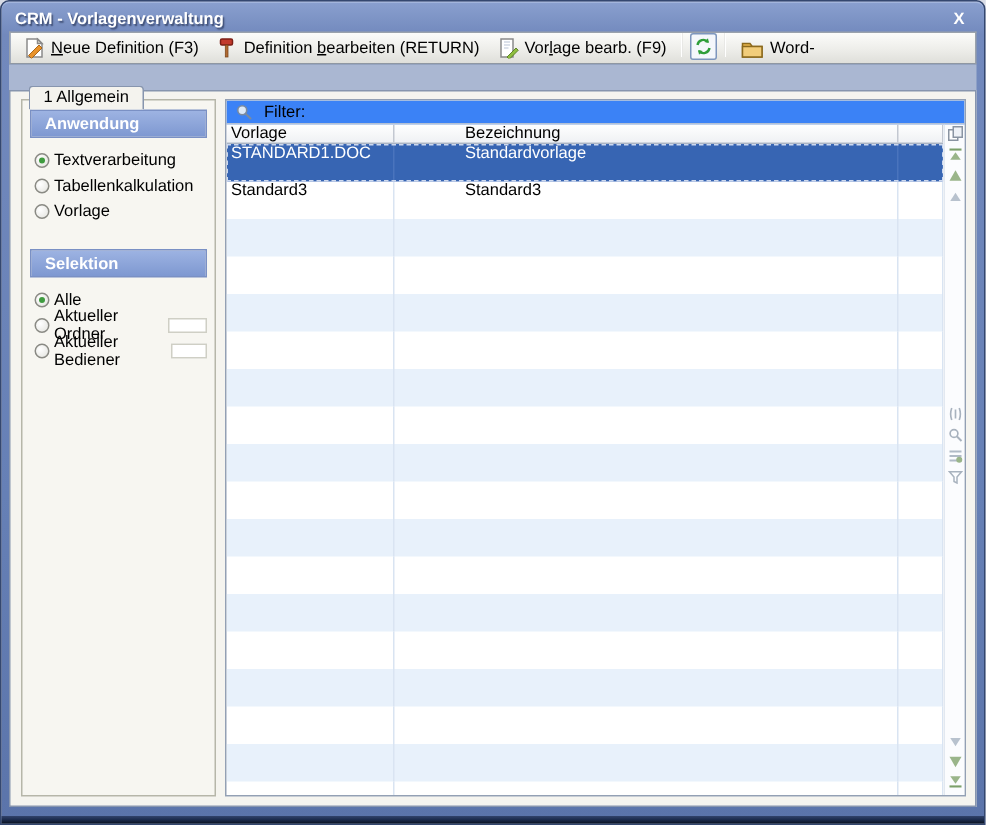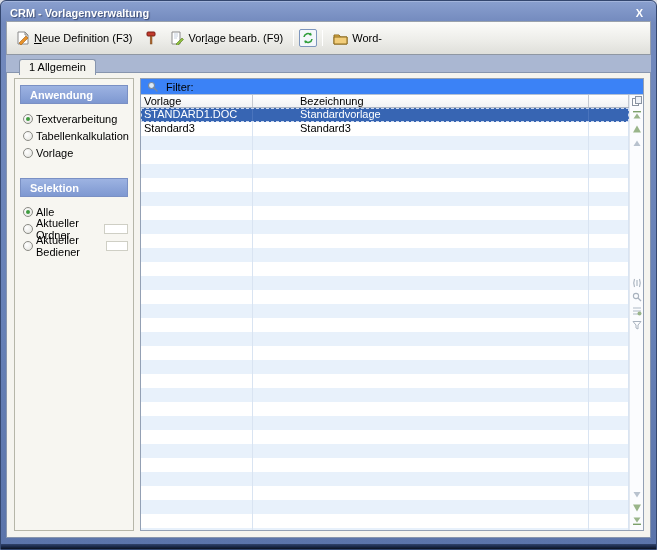--- a/index.html
+++ b/index.html
@@ -15,41 +15,41 @@
 
   .titlebar { height:21px; display:flex; align-items:center; padding:2px 10px 0 9px;
               color:#fff; font-weight:bold; }
   .titlebar .title { flex:1; text-shadow:1px 1px 1px rgba(20,30,60,.6); }
   .close-btn { color:#fff; font-weight:bold; font-size:11px; cursor:default; padding:0 3px; }
 
   .client { position:absolute; left:5px; right:5px; top:20px; bottom:11px;
             display:flex; flex-direction:column; }
 
   
-  .toolbar { height:34px; background:linear-gradient(180deg,#fcfcfa 0,#ededе9 60%,#e0e0db 100%);
+  .toolbar { height:22px; background:linear-gradient(180deg,#fcfcfa 0,#ededе9 60%,#e0e0db 100%);
              background:linear-gradient(180deg,#fcfcfa 0,#ecece8 60%,#dfdfda 100%);
              border:1px solid #9aa2ac; border-bottom:1px solid #8f97a2;
-             display:flex; align-items:center; padding:0 4px; gap:2px; }
+             display:flex; padding:0 4px; gap:2px; }
   .tbtn { display:flex; align-items:center; gap:4px; padding:2px 5px; white-space:nowrap; }
   .tbtn u, .tbtn .key { text-decoration:underline; }
   .tsep { width:1px; height:16px; background:#b0b0a8; border-right:1px solid #fff; margin:0 3px; }
   .sqbtn { width:18px; height:18px; border:1px solid #7d96bd; background:#f4f7fb;
            display:flex; align-items:center; justify-content:center; border-radius:2px; }
 
   
   .tabstrip { height:17px; background:#aab7d2; display:flex; align-items:flex-end; padding-left:13px; }
   .tab { background:#f4f3ee; border:1px solid #8795ae; border-bottom:none;
-         border-radius:3px 3px 0 0; padding:1px 9px 2px 9px; position:relative; top:3px; }
+         border-radius:3px 3px 0 0; padding:1px 9px 2px 9px; position:relative; top:13px; }
 
   
   .content { flex:1; background:#f5f4ef; border:1px solid #8795ae; display:flex;
              padding:5px 6px 6px 7px; gap:6px; overflow:hidden; }
 
   
-  .sidebar { width:120px; background:#f7f6f1; border:1px solid #b6b6a9; padding:6px 5px; }
+  .sidebar { width:130px; background:#f7f6f1; border:1px solid #b6b6a9; padding:6px 5px; }
   .group-header { height:19px; margin:0 0 9px 0;
                   background:linear-gradient(180deg,#9db3e2 0,#7e98d1 100%);
                   border:1px solid #7a90c4; color:#fff; font-weight:bold;
                   display:flex; align-items:center; padding-left:9px; }
   .group-header.second { margin-top:19px; }
   .radio-row { display:flex; align-items:center; gap:3px; margin:0 0 5px 3px; height:12px; }
   .radio { width:10px; height:10px; border-radius:50%; border:1px solid #8a8a84;
            background:radial-gradient(circle at 35% 35%, #ffffff 0, #e8e8e4 80%);
            position:relative; flex:none; }
   .radio.on::after { content:""; position:absolute; left:2px; top:2px; width:4px; height:4px;
@@ -60,21 +60,21 @@
   .grid { flex:1; border:1px solid #93a0b4; background:#fff; display:flex; flex-direction:column; overflow:hidden; }
   .filterbar { height:16px; background:#3b82f6; border-bottom:1px solid #b4c1d4;
                display:flex; align-items:center; gap:8px; padding-left:6px; }
   .grid-main { flex:1; display:flex; overflow:hidden; }
   .grid-cols { flex:1; display:flex; flex-direction:column; overflow:hidden; }
   .hdr-row { height:13px; display:flex; background:linear-gradient(180deg,#ffffff 0,#eff1f4 100%);
              border-bottom:1px solid #a9b3c3;justify-content:space-between; }
   .hdr-cell { border-right:1px solid #c3c8d1; padding:0 3px; line-height:12px; overflow:hidden; white-space:nowrap; }
   .c1 { width:112px; flex:none; } .c2 { width:292px; flex:none;margin-left:44px; } .c3 { flex:1; }
   .grid-body { flex:1; overflow:hidden; }
-  .grid-row { height:14px; display:flex; line-height:13px; }
+  .grid-row { height:25px; display:flex; line-height:13px; }
   .grid-row.stripe { background:#e8f1fb; }
   .grid-row .cell { border-right:1px solid #d9e4f2; padding:0 3px; overflow:hidden; white-space:nowrap; }
   .grid-row.selected { background:#3765b3; color:#fff; outline:1px dashed #cdd9ef; outline-offset:-1px; }
   .grid-row.selected .cell { border-right-color:#4a74bd; }
 
   
   .strip { width:14px; flex:none; background:#fbfcfe; border-left:1px solid #e2e8f0;
            position:relative; display:flex; flex-direction:column; align-items:center; }
   .strip .ico { width:10px; height:10px; flex:none; display:block; }
   .strip .top-group { margin-top:1px; display:flex; flex-direction:column; gap:4px; align-items:center; }
@@ -100,20 +100,21 @@
           <path d="M9 1 l3 3 h-3 z" fill="#e8e4d8" stroke="#8a8a8a"></path>
           <path d="M3 12 L10 5 L12 7 L5 14 Z" fill="#e8922a" stroke="#a05c10" stroke-width="0.6"></path>
         </svg>
         <span><span></span><span class="key">N</span><span>eue Definition (F3)</span></span>
       </div>
       <div class="tbtn">
         <svg class="icon" width="14" height="14" viewBox="0 0 14 14">
           <rect x="3" y="1" width="8" height="4" rx="1" fill="#c23a2c" stroke="#7c1f16"></rect>
           <rect x="6.2" y="5" width="1.8" height="8" fill="#b06a32" stroke="#7a4418" stroke-width="0.5"></rect>
         </svg>
+        <span><span>Definition </span><span class="key">b</span><span>earbeiten (RETURN)</span></span>
       </div>
       <div class="tbtn">
         <svg class="icon" width="14" height="14" viewBox="0 0 14 14">
           <path d="M2 1 h8 v12 h-8 z" fill="#fff" stroke="#8a8a8a"></path>
           <path d="M4 3 h4 M4 5 h4 M4 7 h3" stroke="#b9c4d6" stroke-width="0.8"></path>
           <path d="M6 13 L12 7 L13.5 8.5 L7.5 14.5 Z" fill="#8fbf3f" stroke="#567a1d" stroke-width="0.6"></path>
         </svg>
         <span><span>Vor</span><span class="key">l</span><span>age bearb. (F9)</span></span>
       </div>
       <div class="tsep"></div>

